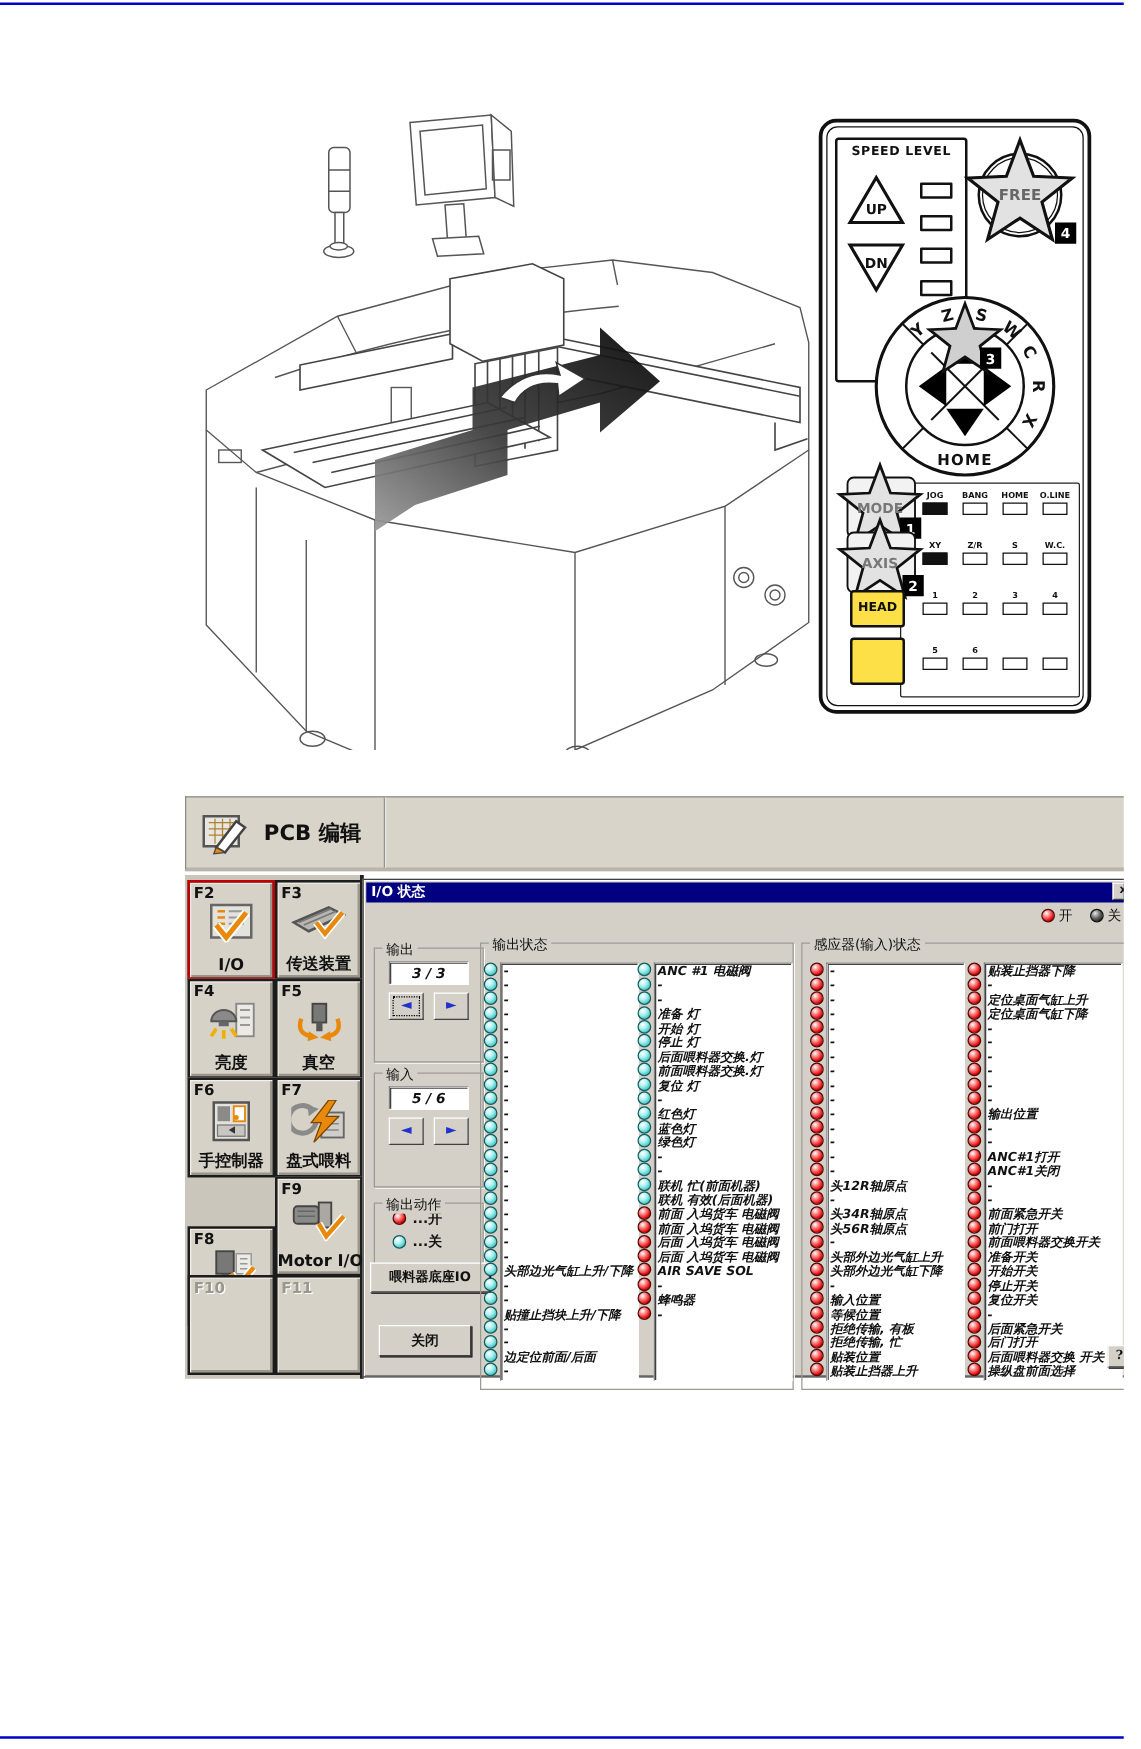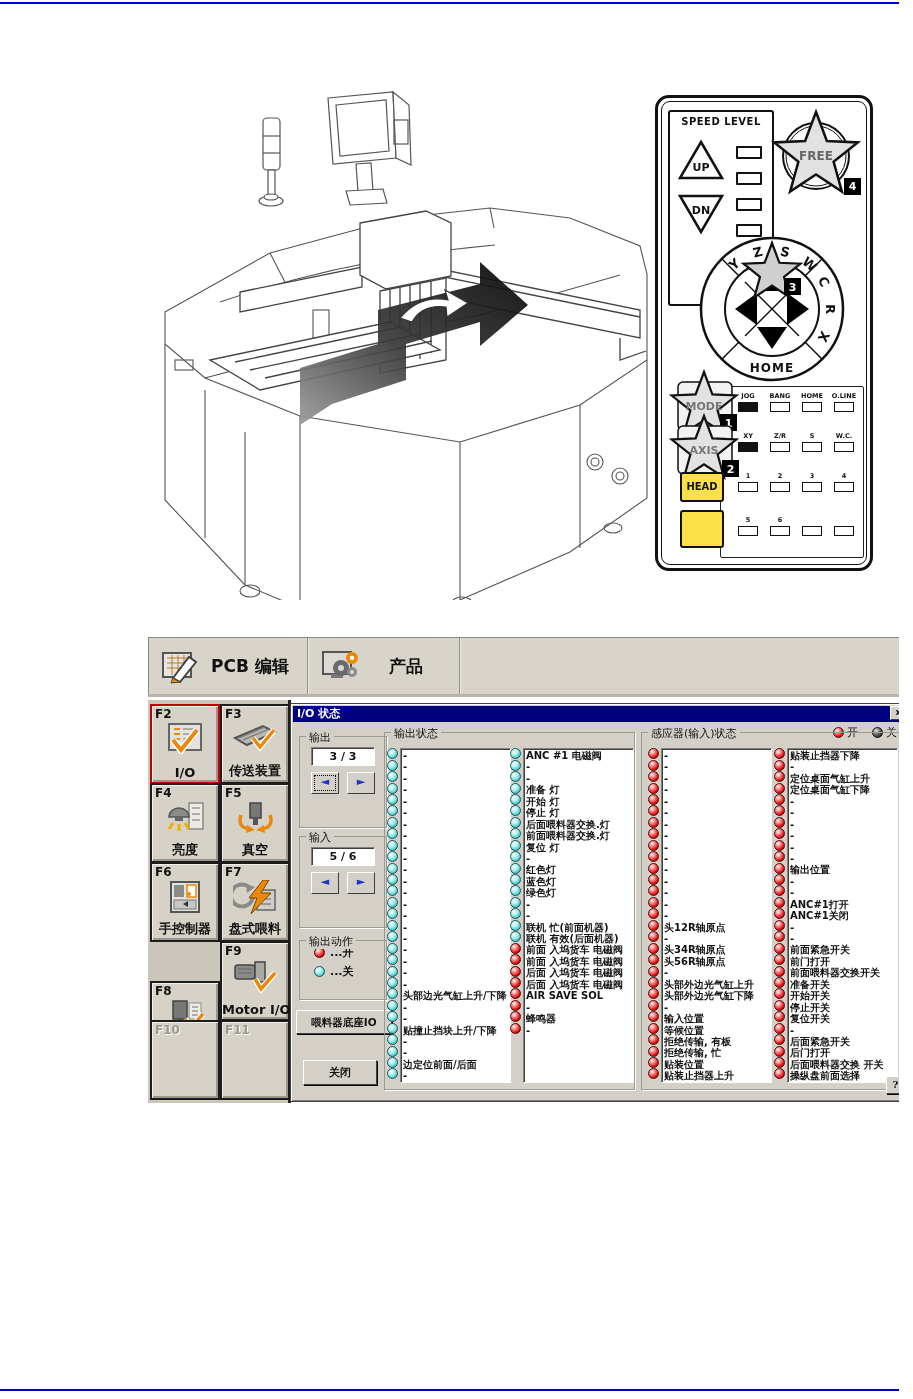--- a/index.html
+++ b/index.html
@@ -35,23 +35,23 @@
   .fkey .ficon{position:absolute;left:50%;top:16px;transform:translateX(-50%);}
   .fkey .flabel{position:absolute;left:0;bottom:2px;width:100%;text-align:center;font-size:13px;font-weight:bold;color:#111;white-space:nowrap;}
   .fkey.active::after{content:"";position:absolute;inset:-2px;border:2px solid #c00000;}
   .fkey.disabled .fk{color:#9a978f;text-shadow:1px 1px 0 #fff;}
   
   #dialog{position:absolute;left:290px;top:703px;width:618px;height:397px;background:#d4d0c8;border:1px solid #404040;box-shadow:inset 1px 1px 0 #fff, inset -1px -1px 0 #808080;}
   #titlebar{position:absolute;left:2px;top:2px;right:2px;height:16px;background:#000080;color:#fff;font-size:11px;font-weight:bold;line-height:16px;padding-left:4px;box-sizing:border-box;}
   #closebtn{position:absolute;right:2px;top:2px;width:15px;height:12px;background:#d4d0c8;border:1px solid;border-color:#fff #404040 #404040 #fff;font-size:9px;font-weight:bold;line-height:10px;text-align:center;color:#111;}
   .legend{position:absolute;top:21px;right:12px;display:flex;gap:14px;font-size:11px;color:#111;align-items:center;}
   .legend .item{display:flex;align-items:center;gap:3px;}
-  .groupbox{position:absolute;border:1px solid #9a9a94;box-shadow:1px 1px 0 rgba(255,255,255,.9);}
+  .groupbox{position:absolute;border:1px solid #9a9a94;box-shadow:1px 1px 0 rgba(255,255,255,.9);margin-top:22px;}
   .gblabel{position:absolute;top:-7px;left:6px;background:#d4d0c8;padding:0 3px;font-size:11px;color:#111;white-space:nowrap;}
-  .inset{background:#fff;border:1px solid;border-color:#808080 #fff #fff #808080;box-shadow:inset 1px 1px 0 #404040;}
+  .inset{background:#fff;border:1px solid;border-color:#808080 #fff #fff #808080;box-shadow:inset 1px 1px 0 #404040;font-style:italic;}
   .navval{margin:10px auto 6px;width:62px;height:17px;text-align:center;font-size:11px;font-weight:bold;line-height:17px;color:#111;}
   .navbtns{display:flex;justify-content:center;gap:8px;}
   .abtn{width:26px;height:20px;background:#d4d0c8;border:1px solid;border-color:#fff #404040 #404040 #fff;font-size:11px;line-height:18px;text-align:center;color:#2233cc;font-weight:bold;}
   .abtn.focus{outline:1px dotted #000;outline-offset:-4px;}
   .ball{width:9px;height:9px;border-radius:50%;flex:0 0 auto;}
   .ball.off{background:radial-gradient(circle at 35% 30%, #ffffff, #a8f0ee 40%, #3fc4c4 78%, #157d7d);border:1px solid #17595c;}
   .ball.on{background:radial-gradient(circle at 35% 30%, #ffffff, #ff7a7a 35%, #dd0000 72%, #6e0000);border:1px solid #4c0b0b;}
   .ball.dark{background:radial-gradient(circle at 35% 30%, #e8e8e8, #6a6a6a 45%, #222 80%);border:1px solid #111;}
   .iocol{position:absolute;top:15px;display:flex;}
   .bstrip{width:13px;}
@@ -288,33 +288,20 @@
   <div id="toolbar">
     <div class="tab" style="width:158px">
       <svg class="ticon" width="40" height="36">
         <rect x="2" y="5" width="28" height="24" fill="#e8e6e0" stroke="#555" stroke-width="2"></rect>
         <path d="M6,10 h20 M6,15 h20 M6,20 h20 M11,7 v20 M17,7 v20 M23,7 v20" stroke="#b08030" stroke-width="1"></path>
         <polygon points="12,30 28,9 35,14 19,34" fill="#fff" stroke="#444" stroke-width="2"></polygon>
         <polygon points="12,30 19,34 10,35" fill="#e8890c" stroke="#444" stroke-width="1"></polygon>
       </svg>
       <span class="tlabel">PCB 编辑</span>
     </div>
-    <div class="tab" style="width:150px">
-      <svg class="ticon" width="40" height="36">
-        <rect x="2" y="4" width="28" height="22" fill="#dcdad4" stroke="#555" stroke-width="2"></rect>
-        <rect x="10" y="26" width="12" height="4" fill="#777"></rect>
-        <circle cx="20" cy="20" r="8" fill="#6a6a6a"></circle>
-          <circle cx="20" cy="20" r="3" fill="#dcdad4"></circle>
-        <circle cx="31" cy="10" r="6" fill="#e8890c"></circle>
-          <circle cx="31" cy="10" r="2.2" fill="#fff"></circle>
-        <circle cx="31" cy="24" r="5" fill="#8a8a8a"></circle>
-          <circle cx="31" cy="24" r="2" fill="#dcdad4"></circle>
-      </svg>
-      <span class="tlabel">产品</span>
-    </div>
   </div>
 
   <div id="fkeys">
     <div class="fkey active" style="left:2px;top:4px;">
       <span class="fk">F2</span>
       <svg class="ficon" width="40" height="32">
         <rect x="4" y="2" width="32" height="26" fill="#e4e2dc" stroke="#666" stroke-width="2"></rect>
         <path d="M9,7 h6 M9,12 h6 M9,17 h6 M9,22 h6" stroke="#e8890c" stroke-width="2"></path>
         <path d="M18,7 h12 M18,12 h12 M18,17 h12" stroke="#999" stroke-width="1.5"></path>
         <path d="M8,18 l8,10 16,-20" fill="none" stroke="#fff" stroke-width="7"></path>

